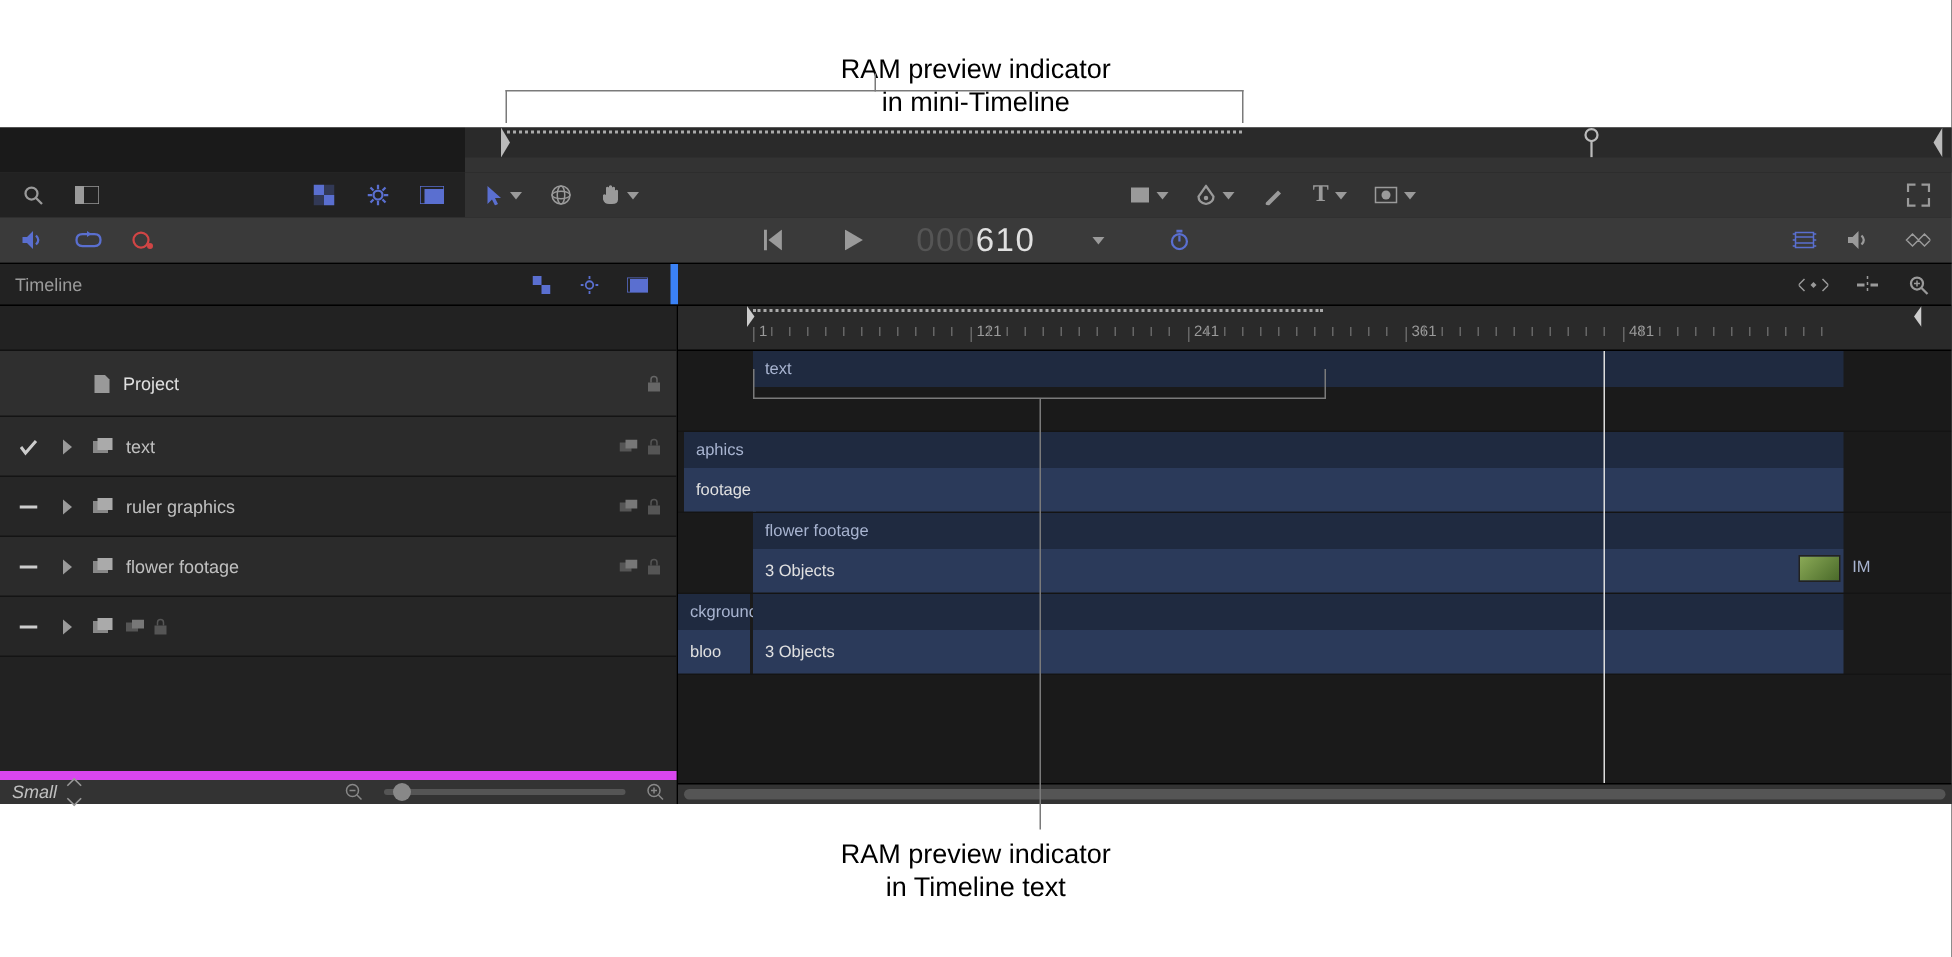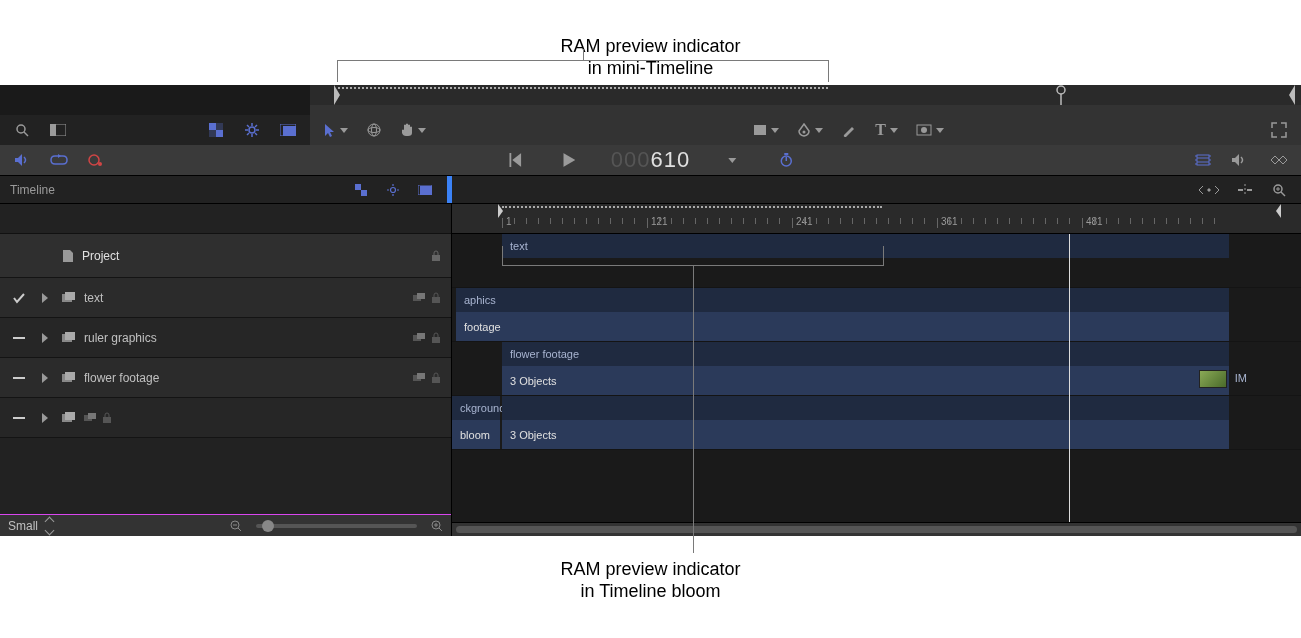--- a/index.html
+++ b/index.html
@@ -66,21 +66,21 @@
   .layers-panel .no-lines{height:30px;background:var(--bg-1);display:flex;align-items:center;border-bottom:1px solid #111;}
   .layer-row{height:40px;display:flex;align-items:center;padding:0 10px;gap:8px;border-bottom:1px solid #141414;background:var(--bg-row);}
   .layer-row.alt{background:var(--bg-row-alt);}
   .layer-row .vis{width:18px;height:18px;display:flex;align-items:center;justify-content:center;}
   .layer-row .disc{width:18px;display:flex;justify-content:center;}
   .layer-row .name{flex:1;color:var(--text);}
   .layer-row .locks{display:flex;gap:6px;color:#555;}
   .layer-row.project{background:#2f2f2f;height:44px;}
   .layer-row.project .name{color:var(--text-bright);}
 
-  .layers-footer{height:22px;background:var(--bg-3);display:flex;align-items:center;padding:0 8px;gap:8px;border-top:1px solid #d946ef;}
+  .layers-footer{height:22px;background:var(--bg-3);display:flex;align-items:center;padding:0 8px;gap:8px;border-top:6px solid #d946ef;font-style:italic;}
   .layers-footer .zoom-slider{flex:1;height:4px;background:#555;border-radius:2px;margin:0 6px;position:relative;}
   .layers-footer .zoom-slider .thumb{position:absolute;left:6px;top:-4px;width:12px;height:12px;border-radius:50%;background:#888;}
 
   .tracks-panel{flex:1;display:flex;flex-direction:column;position:relative;overflow:hidden;background:var(--bg-0);}
   .ruler{height:30px;background:var(--bg-2);position:relative;border-bottom:1px solid #000;overflow:hidden;}
   .ruler .ram{position:absolute;top:2px;left:50px;width:380px;height:2px;border-top:2px dotted #aaa;}
   .ruler .ticks{position:absolute;left:0;right:0;top:14px;height:16px;}
   .ruler .tick{position:absolute;top:0;width:1px;height:6px;background:var(--ruler-tick);}
   .ruler .tick.major{height:10px;}
   .ruler .tick-label{position:absolute;top:-2px;font-size:10px;color:var(--text-dim);transform:translateX(4px);}
@@ -657,21 +657,21 @@
             <div class="clip" style="left: 50px; width: 727px;">
               <div class="header">flower footage</div>
               <div class="body">3 Objects</div>
               <span style="position:absolute;right:2px;top:28px;width:28px;height:18px;background:linear-gradient(135deg,#8aa956,#4a6a2a);border:1px solid #222"></span>
               <span style="position:absolute;right:-18px;top:30px;color:#a8b4d0;font-size:11px">IM</span>
             </div>
           </div>
           <div class="track-row" style="top: 162px;">
             <div class="clip frag-left" style="left: 0px; width: 48px;">
               <div class="header">ckground</div>
-              <div class="body">bloom</div>
+              <div class="body">bloo</div>
             </div>
             <div class="clip" style="left: 50px; width: 727px;">
               <div class="header"></div>
               <div class="body">3 Objects</div>
             </div>
           </div>
           <div class="playhead" id="playhead" style="left: 617px; top: -30px; height: calc(100% + 30px);">
           
         </div>
         </div>
@@ -680,15 +680,15 @@
       </div>
     </div>
   </div>
 </div>
 
 <div class="annotation-bottom">
   <div class="bracket"></div>
   <div class="stem"></div>
   <div style="text-align:center;margin-top:22px;">
     <div>RAM preview indicator</div>
-    <div>in Timeline bloom</div>
+    <div>in Timeline text</div>
   </div>
 </div>
 
 </body></html>

